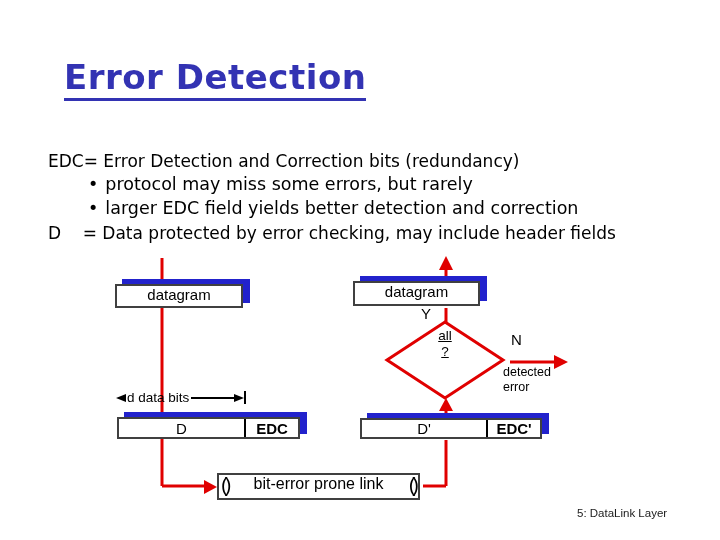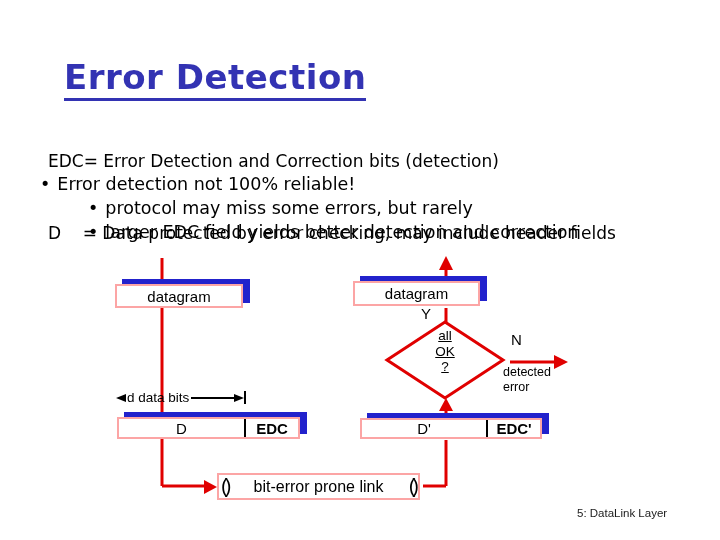--- a/index.html
+++ b/index.html
@@ -26,22 +26,22 @@
   .bullet{white-space:pre;}
   .bullet.l2{padding-left:48px;}
   .bglyph{padding-right:7px;}
   
   .wires{position:absolute;left:0;top:0;width:720px;height:540px;z-index:1;}
   .wire{stroke:var(--accent-red);stroke-width:3;fill:none;}
   .head{fill:var(--accent-red);stroke:none;}
   .diamond{fill:#ffffff;stroke:var(--accent-red);stroke-width:3;}
   
   .box{
-    position:absolute;background:#ffffff;border:2px solid #fca5a5;z-index:2;
-    display:flex;align-items:center;justify-content:center;
+    position:absolute;background:#ffffff;border:2px solid #404040;z-index:2;
+    display:flex;justify-content:center;
     font-family:"Liberation Sans",sans-serif;font-size:15px;box-sizing:border-box;
   }
   .shadowed{box-shadow:7px -5px 0 0 var(--shadow-blue);}
   .dgram-left{left:115px;top:284px;width:128px;height:24px;}
   .dgram-right{left:353px;top:281px;width:127px;height:25px;}
   .fields{padding:0;justify-content:stretch;}
   .fields-left{left:117px;top:417px;width:183px;height:22px;}
   .fields-right{left:360px;top:418px;width:182px;height:21px;}
   .cell{display:flex;align-items:center;justify-content:center;height:100%;}
   .cell-d{flex:1 1 auto;}
@@ -79,26 +79,25 @@
   }
 </style>
 </head>
 <body>
 
 <div class="slide">
 
   <h1 class="title">Error Detection</h1>
 
   <div class="intro">
-    <div>EDC= Error Detection and Correction bits (detection)</div>
+    <div>EDC= Error Detection and Correction bits (redundancy)</div>
     <div>D    = Data protected by error checking, may include header fields</div>
   </div>
 
   <div class="bullets">
-    <div class="bullet l1"><span class="bglyph">•</span><span>Error detection not 100% reliable!</span></div>
     <div class="bullet l2"><span class="bglyph">•</span><span>protocol may miss some errors, but rarely</span></div>
     <div class="bullet l2"><span class="bglyph">•</span><span>larger EDC field yields better detection and correction</span></div>
   </div>
 
   <svg class="wires" viewBox="0 0 720 540" aria-hidden="true">
 
     <line class="wire" x1="162" y1="258" x2="162" y2="486"></line>
     <line class="wire" x1="162" y1="486" x2="204" y2="486"></line>
     <polygon class="head" points="204,480 217,487 204,494"></polygon>
 
@@ -146,21 +145,20 @@
   </div>
 
   <div class="box linkbox">
     <span class="cap">()</span>
     <span class="link-label">bit-error prone link</span>
     <span class="cap">()</span>
   </div>
 
   <div class="lbl diamond-text">
     <div>all</div>
-    <div>OK</div>
     <div>?</div>
   </div>
 
   <div class="lbl y-label">Y</div>
   <div class="lbl n-label">N</div>
   <div class="lbl n-result">
     <div>detected</div>
     <div>error</div>
   </div>
 

